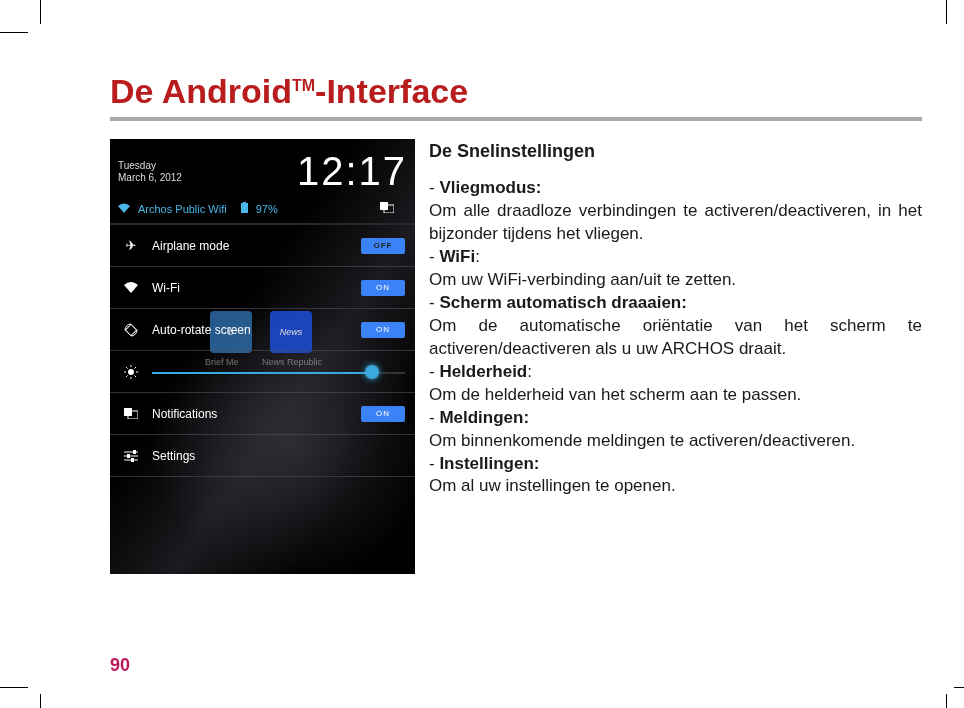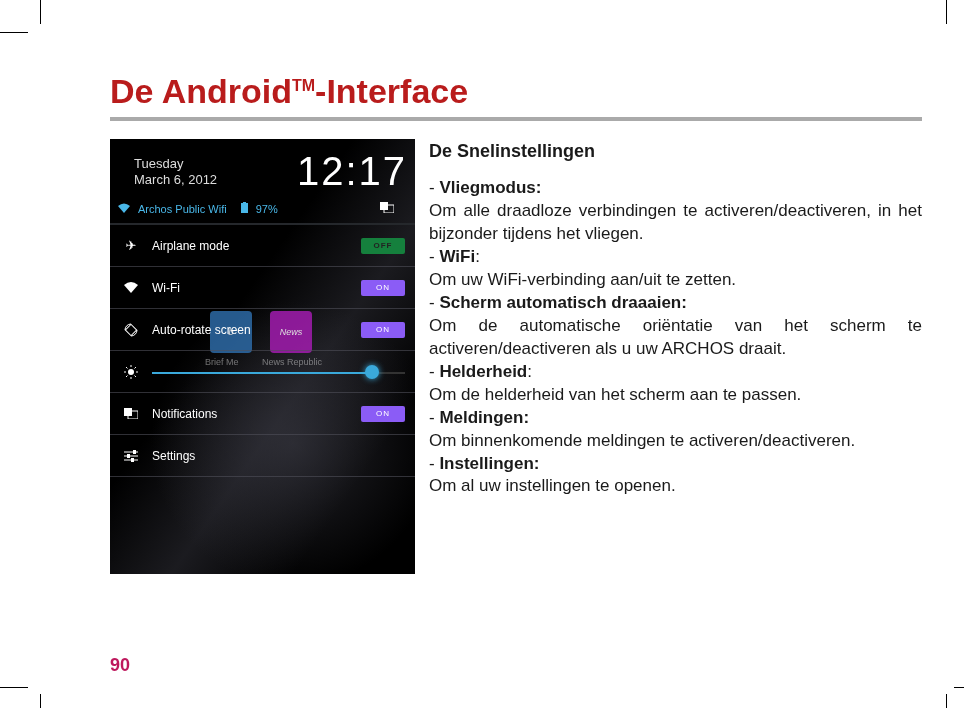--- a/index.html
+++ b/index.html
@@ -23,41 +23,41 @@
 .content { display:flex; gap:14px; }
 .phone { width:305px; height:435px; background:#000; color:#fff; font-family: Arial, sans-serif; position:relative; flex-shrink:0; }
 .text-col { flex:1; font-size:17px; line-height:1.35; color:#1a1a1a; text-align:justify; }
 .text-col .heading { font-weight:bold; font-size:18px; margin-bottom:14px; }
 .text-col b { font-weight:bold; }
 
 .page-num { position:absolute; left:70px; bottom:12px; font-size:18px; font-weight:600; color:#be185d; }
 
 
 .ph-top { display:flex; align-items:center; justify-content:space-between; padding:10px 8px 4px 8px; }
-.ph-date { font-size:13px; line-height:1.2; color:#ddd;margin-left:16px; }
+.ph-date { font-size:10px; line-height:1.2; color:#ddd; }
 .ph-clock { font-size:40px; font-weight:200; letter-spacing:2px; }
 .ph-status { display:flex; align-items:center; gap:8px; padding:4px 21px 8px 8px; color:#49b7e8; font-size:11px; }
 .ph-status .right { margin-left:auto; color:#fff; font-size:10px; }
 .ph-sep { height:2px; background:#25282c; }
 .ph-bg { position:absolute; inset:0; z-index:0; background:
   radial-gradient(circle at 60% 70%, rgba(60,60,70,0.6) 0%, rgba(0,0,0,0) 40%),
   linear-gradient(125deg, rgba(0,0,0,1) 40%, rgba(30,30,35,0.9) 60%, rgba(0,0,0,1) 80%);
 }
 .ph-inner { position:relative; z-index:1; }
 .ph-row { display:flex; align-items:center; height:42px; padding:0 10px; border-bottom:1px solid rgba(80,80,90,0.6); font-size:12px; color:#fff; }
 .ph-row .icon { width:22px; display:flex; justify-content:center; font-size:13px; color:#fff; }
 .ph-row .lbl { flex:1; padding-left:10px; }
 .toggle { width:44px; height:16px; border-radius:2px; font-size:8px; display:flex; align-items:center; justify-content:center; letter-spacing:1px; }
-.toggle.off { background:#15803d; color:#222;font-weight:bold; }
-.toggle.on { background:#8b5cf6; color:#fff; }
+.toggle.off { background:#3b82f6; color:#222;font-weight:bold; }
+.toggle.on { background:#3b82f6; color:#fff; }
 .slider-row { position:relative; }
 .slider-track { position:absolute; left:42px; right:10px; top:50%; height:2px; background:#333; }
 .slider-fill { position:absolute; left:42px; top:50%; height:2px; background:#3aa9db; width:220px; }
 .slider-thumb { position:absolute; top:50%; transform:translate(-50%,-50%); width:14px; height:14px; border-radius:50%; background:#3aa9db; box-shadow:0 0 6px #3aa9db; left:262px; }
-.bg-tile { position:absolute; width:42px; height:42px; background:#a21caf; border-radius:4px; opacity:0.85; display:flex; align-items:center; justify-content:center; font-size:9px; color:#fff; font-style:italic; }
+.bg-tile { position:absolute; width:42px; height:42px; background:#1d4ed8; border-radius:4px; opacity:0.85; display:flex; align-items:center; justify-content:center; font-size:9px; color:#fff; font-style:italic; }
 .bg-tile.a { left:100px; top:172px; background:#2d6aa6; }
 .bg-tile.b { left:160px; top:172px; }
 .bg-lbl { position:absolute; font-size:9px; color:rgba(255,255,255,0.4); }
 </style>
 </head>
 <body>
 
 <div class="crop-tl-h"></div>
 <div class="crop-tl-v"></div>
 <div class="crop-tr-v"></div>

